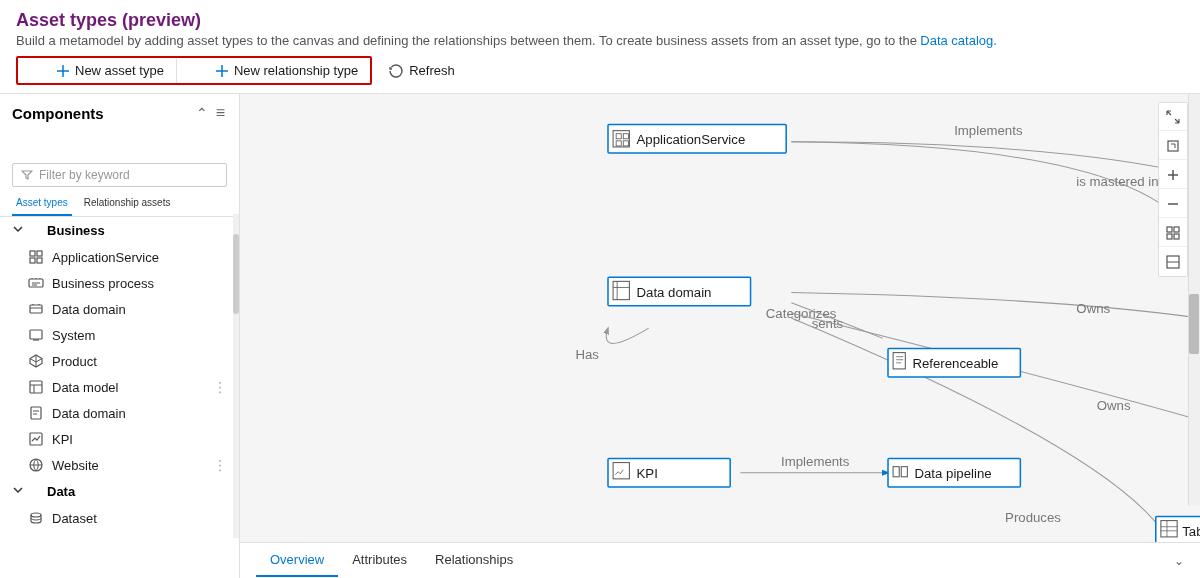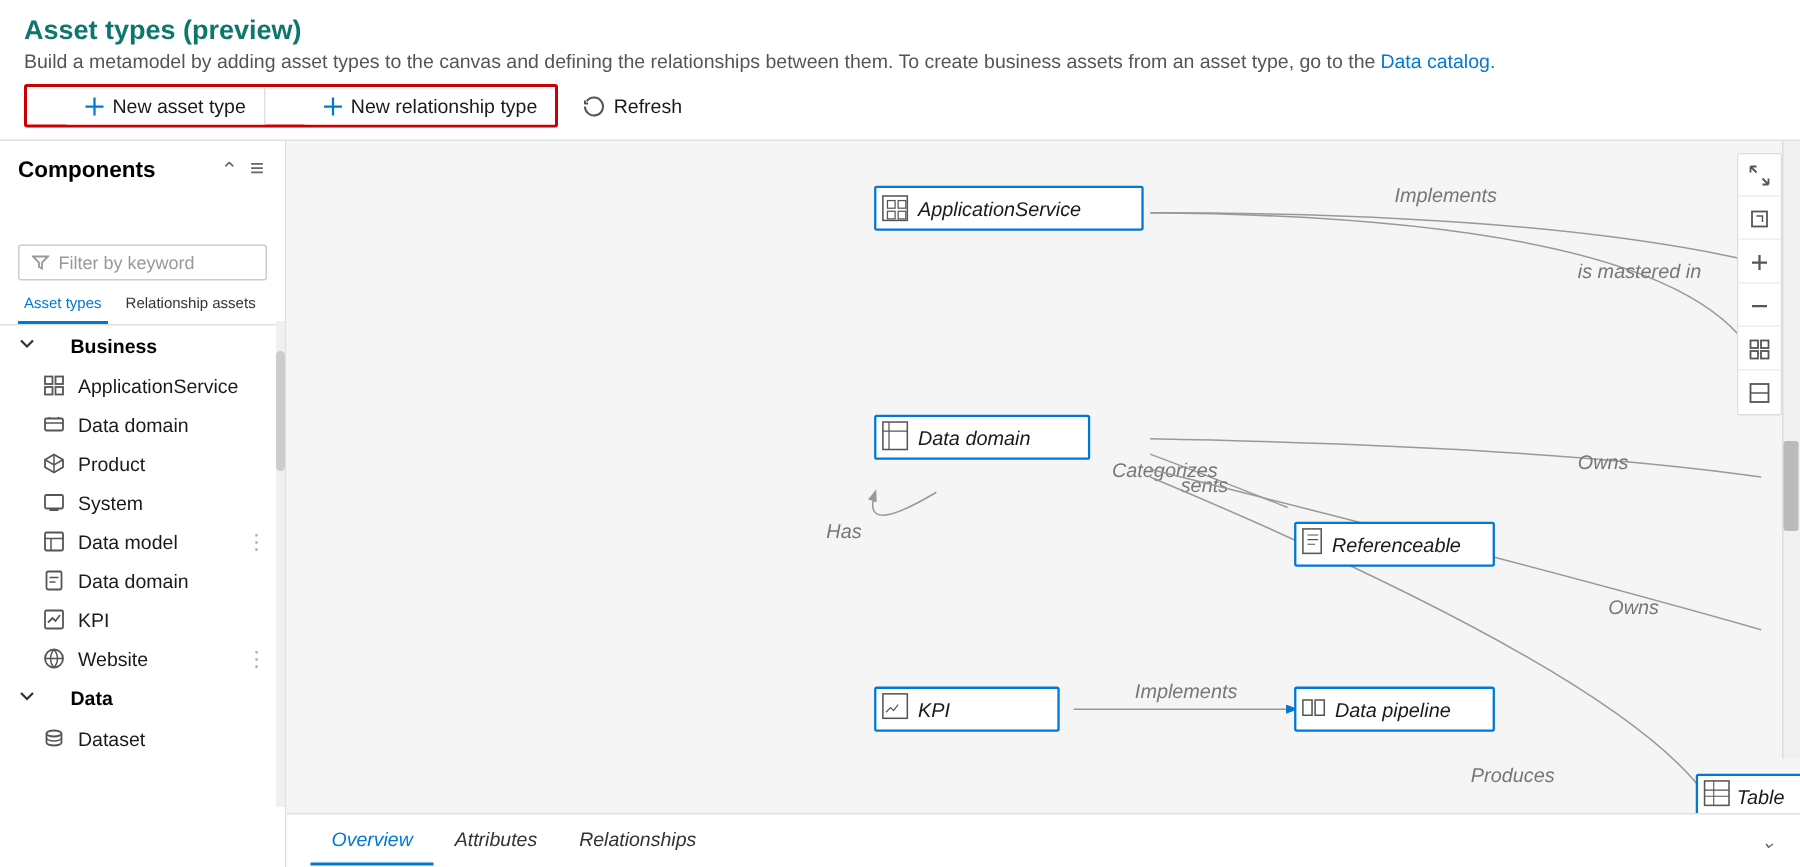--- a/index.html
+++ b/index.html
@@ -1,31 +1,31 @@
 <!DOCTYPE html>
 <html><head>
   <meta charset="utf-8">
   <style>
     * { box-sizing: border-box; margin: 0; padding: 0; font-family: 'Segoe UI', sans-serif; font-size: 13px; }
     body { background: #fff; overflow: hidden; width: 1200px; height: 578px; display: flex; flex-direction: column; }
 
     .header { padding: 10px 16px 0 16px; }
-    .header-title { font-size: 18px; font-weight: 600; color: #0f766e; }
+    .header-title { font-size: 18px; font-weight: 600; color: #701a75; }
     .header-subtitle { font-size: 12px; color: #555; margin-top: 2px; }
     .header-subtitle a { color: #0078d4; text-decoration: none; }
 
     .toolbar { display: flex; align-items: center; gap: 4px; padding: 8px 16px; border-bottom: 1px solid #e0e0e0; }
     .toolbar-group { display: flex; align-items: center; border: 2px solid #c00; border-radius: 2px; }
     .toolbar-btn { display: flex; align-items: center; gap: 5px; padding: 5px 12px; background: #fff; border: none; cursor: pointer; color: #1a1a1a; font-size: 13px; white-space: nowrap; margin-left: 26px; }
     .toolbar-btn-plain { display: flex; align-items: center; gap: 5px; padding: 5px 12px; background: #fff; border: none; cursor: pointer; color: #1a1a1a; font-size: 13px; white-space: nowrap; }
 
     .main { display: flex; flex: 1; overflow: hidden; }
 
     
-    .sidebar { width: 191px; border-right: 1px solid #e0e0e0; display: flex; flex-direction: column; overflow: hidden; flex-shrink: 0; }
+    .sidebar { width: 240px; border-right: 1px solid #e0e0e0; display: flex; flex-direction: column; overflow: hidden; flex-shrink: 0; }
     .sidebar-header { display: flex; align-items: center; justify-content: space-between; padding: 8px 12px; }
     .sidebar-title { font-size: 15px; font-weight: 600; }
     .sidebar-icons { display: flex; gap: 4px; }
     .sidebar-icon-btn { background: none; border: none; cursor: pointer; color: #666; padding: 2px; font-size: 14px; }
     .filter-input-wrap { padding: 4px 12px; }
     .filter-input-inner { display: flex; align-items: center; gap: 6px; border: 1px solid #ccc; border-radius: 2px; padding: 4px 8px; margin-top: 27px; }
     .filter-input-inner span { color: #999; font-size: 12px; }
 
     .tabs-row { display: flex; padding: 0 12px; border-bottom: 1px solid #e0e0e0; gap: 8px; }
     .tab { padding: 6px 4px; font-size: 10px; cursor: pointer; border-bottom: 2px solid transparent; color: #333; }
@@ -39,36 +39,36 @@
     .sidebar-item-label { flex: 1; }
     .sidebar-item-dots { color: #aaa; font-size: 14px; }
 
     
     .sidebar-scroll::-webkit-scrollbar { width: 4px; }
     .sidebar-scroll::-webkit-scrollbar-track { background: transparent; }
     .sidebar-scroll::-webkit-scrollbar-thumb { background: #ccc; border-radius: 2px; }
 
     
     .canvas-wrap { flex: 1; display: flex; flex-direction: column; background: #f5f5f5; position: relative; overflow: hidden; }
-    .canvas { flex: 1; position: relative; overflow: hidden; font-style: italic; }
+    .canvas { flex: 1; position: relative; overflow: hidden; }
 
     
     .zoom-controls { position: absolute; right: 12px; top: 8px; display: flex; flex-direction: column; gap: 1px; background: #fff; border: 1px solid #ddd; border-radius: 2px; z-index: 10; }
     .zoom-btn { width: 28px; height: 28px; background: #fff; border: none; cursor: pointer; display: flex; align-items: center; justify-content: center; font-size: 16px; color: #555; border-bottom: 1px solid #eee; }
     .zoom-btn:last-child { border-bottom: none; }
 
     
     .vscroll-track { position: absolute; right: 0; top: 0; bottom: 36px; width: 12px; background: #f0f0f0; border-left: 1px solid #ddd; }
     .vscroll-thumb { position: absolute; right: 1px; width: 10px; height: 60px; background: #bbb; border-radius: 2px; top: 200px; }
 
     
     .canvas-svg { position: absolute; top: 0; left: 0; width: 100%; height: 100%; }
 
     
-    .bottom-tabs { border-top: 1px solid #e0e0e0; background: #fff; display: flex; align-items: center; padding: 0 16px; height: 36px; gap: 0; font-style: italic; }
+    .bottom-tabs { border-top: 1px solid #e0e0e0; background: #fff; display: flex; align-items: center; padding: 0 16px; height: 36px; gap: 0; }
     .bottom-tab { padding: 8px 14px; font-size: 13px; cursor: pointer; border-bottom: 2px solid transparent; color: #333; }
     .bottom-tab.active { border-bottom: 2px solid #0078d4; color: #0078d4; }
     .bottom-chevron { margin-left: auto; color: #666; cursor: pointer; font-size: 12px; }
   </style>
 </head>
 <body>
 
 <div class="header">
   <div class="header-title">Asset types (preview)</div>
   <div class="header-subtitle">
@@ -139,44 +139,52 @@
       <div class="sidebar-item">
         <svg class="sidebar-item-icon" viewBox="0 0 16 16" fill="none">
             <rect x="2" y="2" width="5" height="5" stroke="#555" stroke-width="1.2"></rect>
             <rect x="9" y="2" width="5" height="5" stroke="#555" stroke-width="1.2"></rect>
             <rect x="2" y="9" width="5" height="5" stroke="#555" stroke-width="1.2"></rect>
             <rect x="9" y="9" width="5" height="5" stroke="#555" stroke-width="1.2"></rect>
           </svg>
         <span class="sidebar-item-label">ApplicationService</span>
       </div>
 
+      <div class="sidebar-item">
+        <svg class="sidebar-item-icon" viewBox="0 0 16 16" fill="none">
+            <rect x="1" y="4" width="14" height="8" rx="1" stroke="#555" stroke-width="1.2"></rect>
+            <path d="M4 4V3M8 4V3M12 4V3" stroke="#555" stroke-width="1.2"></path>
+            <path d="M4 8h8M4 10h5" stroke="#555" stroke-width="1"></path>
+          </svg>
+        <span class="sidebar-item-label">Business process</span>
+      </div>
 
       <div class="sidebar-item">
         <svg class="sidebar-item-icon" viewBox="0 0 16 16" fill="none">
             <rect x="2" y="4" width="12" height="8" rx="1" stroke="#555" stroke-width="1.2"></rect>
             <path d="M5 4V3M11 4V3" stroke="#555" stroke-width="1.2"></path>
             <path d="M2 7h12" stroke="#555" stroke-width="1"></path>
           </svg>
         <span class="sidebar-item-label">Data domain</span>
       </div>
 
       <div class="sidebar-item">
         <svg class="sidebar-item-icon" viewBox="0 0 16 16" fill="none">
+            <rect x="2" y="3" width="12" height="9" rx="1" stroke="#555" stroke-width="1.2"></rect>
+            <path d="M5 13h6" stroke="#555" stroke-width="1.2"></path>
+          </svg>
+        <span class="sidebar-item-label">System</span>
+      </div>
+
+      <div class="sidebar-item">
+        <svg class="sidebar-item-icon" viewBox="0 0 16 16" fill="none">
             <path d="M8 2L14 5.5V10.5L8 14L2 10.5V5.5L8 2z" stroke="#555" stroke-width="1.2"></path>
             <path d="M8 2v12M2 5.5l6 3.5 6-3.5" stroke="#555" stroke-width="1"></path>
           </svg>
         <span class="sidebar-item-label">Product</span>
-      </div>
-
-      <div class="sidebar-item">
-        <svg class="sidebar-item-icon" viewBox="0 0 16 16" fill="none">
-            <rect x="2" y="3" width="12" height="9" rx="1" stroke="#555" stroke-width="1.2"></rect>
-            <path d="M5 13h6" stroke="#555" stroke-width="1.2"></path>
-          </svg>
-        <span class="sidebar-item-label">System</span>
       </div>
 
       <div class="sidebar-item">
         <svg class="sidebar-item-icon" viewBox="0 0 16 16" fill="none">
             <rect x="2" y="2" width="12" height="12" rx="1" stroke="#555" stroke-width="1.2"></rect>
             <path d="M2 6h12M6 6v8" stroke="#555" stroke-width="1"></path>
           </svg>
         <span class="sidebar-item-label">Data model</span>
         <span class="sidebar-item-dots">⋮</span>
       </div>

